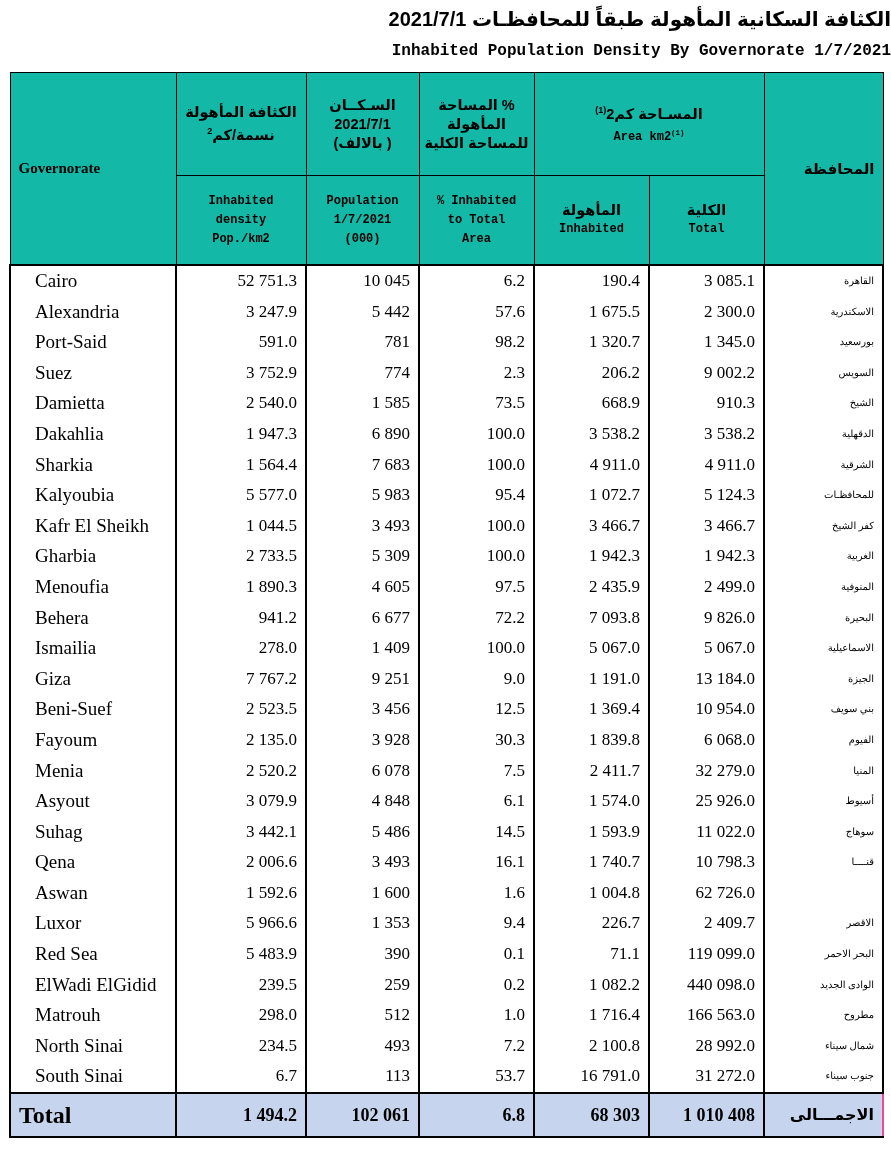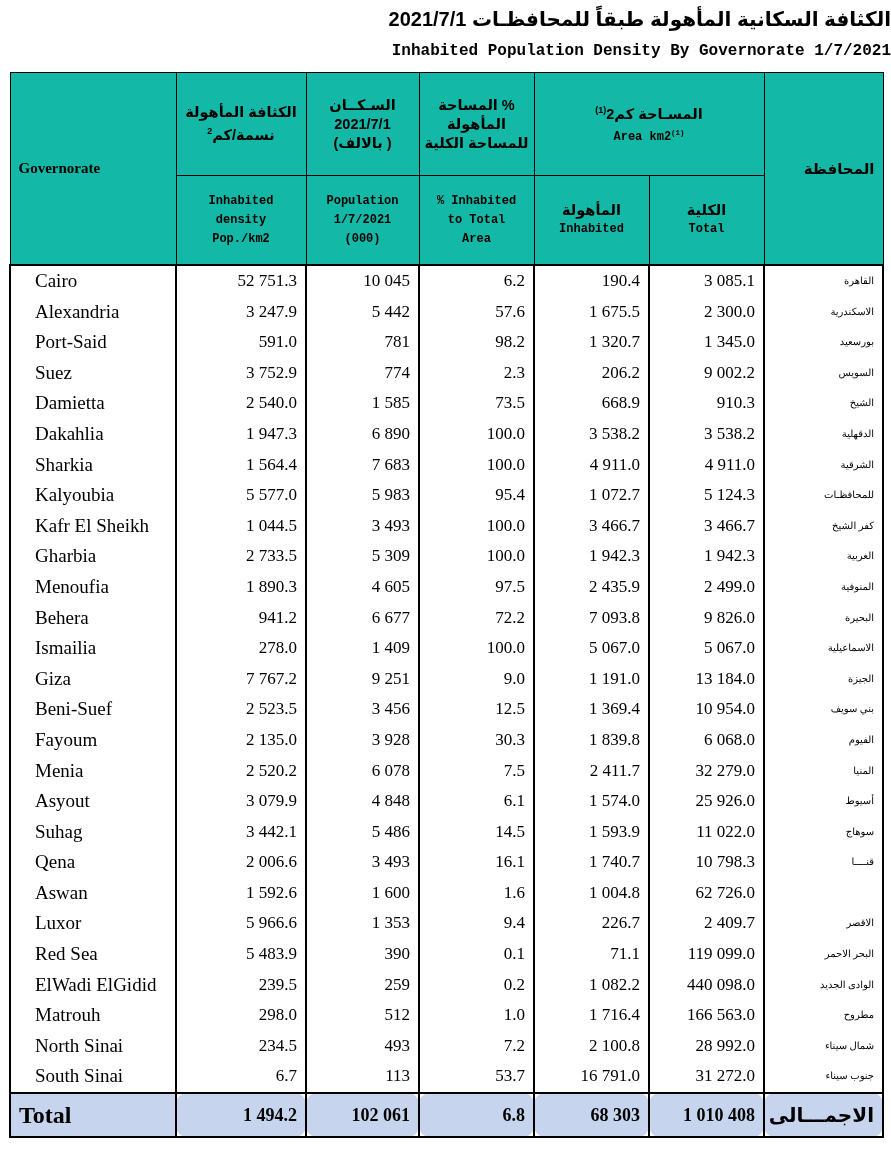--- a/index.html
+++ b/index.html
@@ -156,25 +156,25 @@
   }
   tfoot td.num {
     text-align: right;
     font-size: 18px;
     font-weight: bold;
   }
   tfoot td.arab {
     text-align: right;
     direction: rtl;
     font-family: "Liberation Sans", "DejaVu Sans", sans-serif;
-    font-size: 20px;
-    font-weight: bold;
-    border-right: 2px solid #000000;
-  }
-  tfoot td.sep-left { border-left: 2px solid #000000; border-radius: 11px; }
+    font-size: 16px;
+    font-weight: bold;
+    border-right: 2px solid #ec4899;
+  }
+  tfoot td.sep-left { border-left: 2px solid #000000; }
 </style>
 </head>
 <body>
 
 <div class="page">
 
   <div class="titles">
     <div class="title-ar">الكثافة السكانية المأهولة  طبقاً للمحافظـات 2021/7/1</div>
     <div class="title-en">Inhabited Population Density By Governorate  1/7/2021</div>
   </div>

